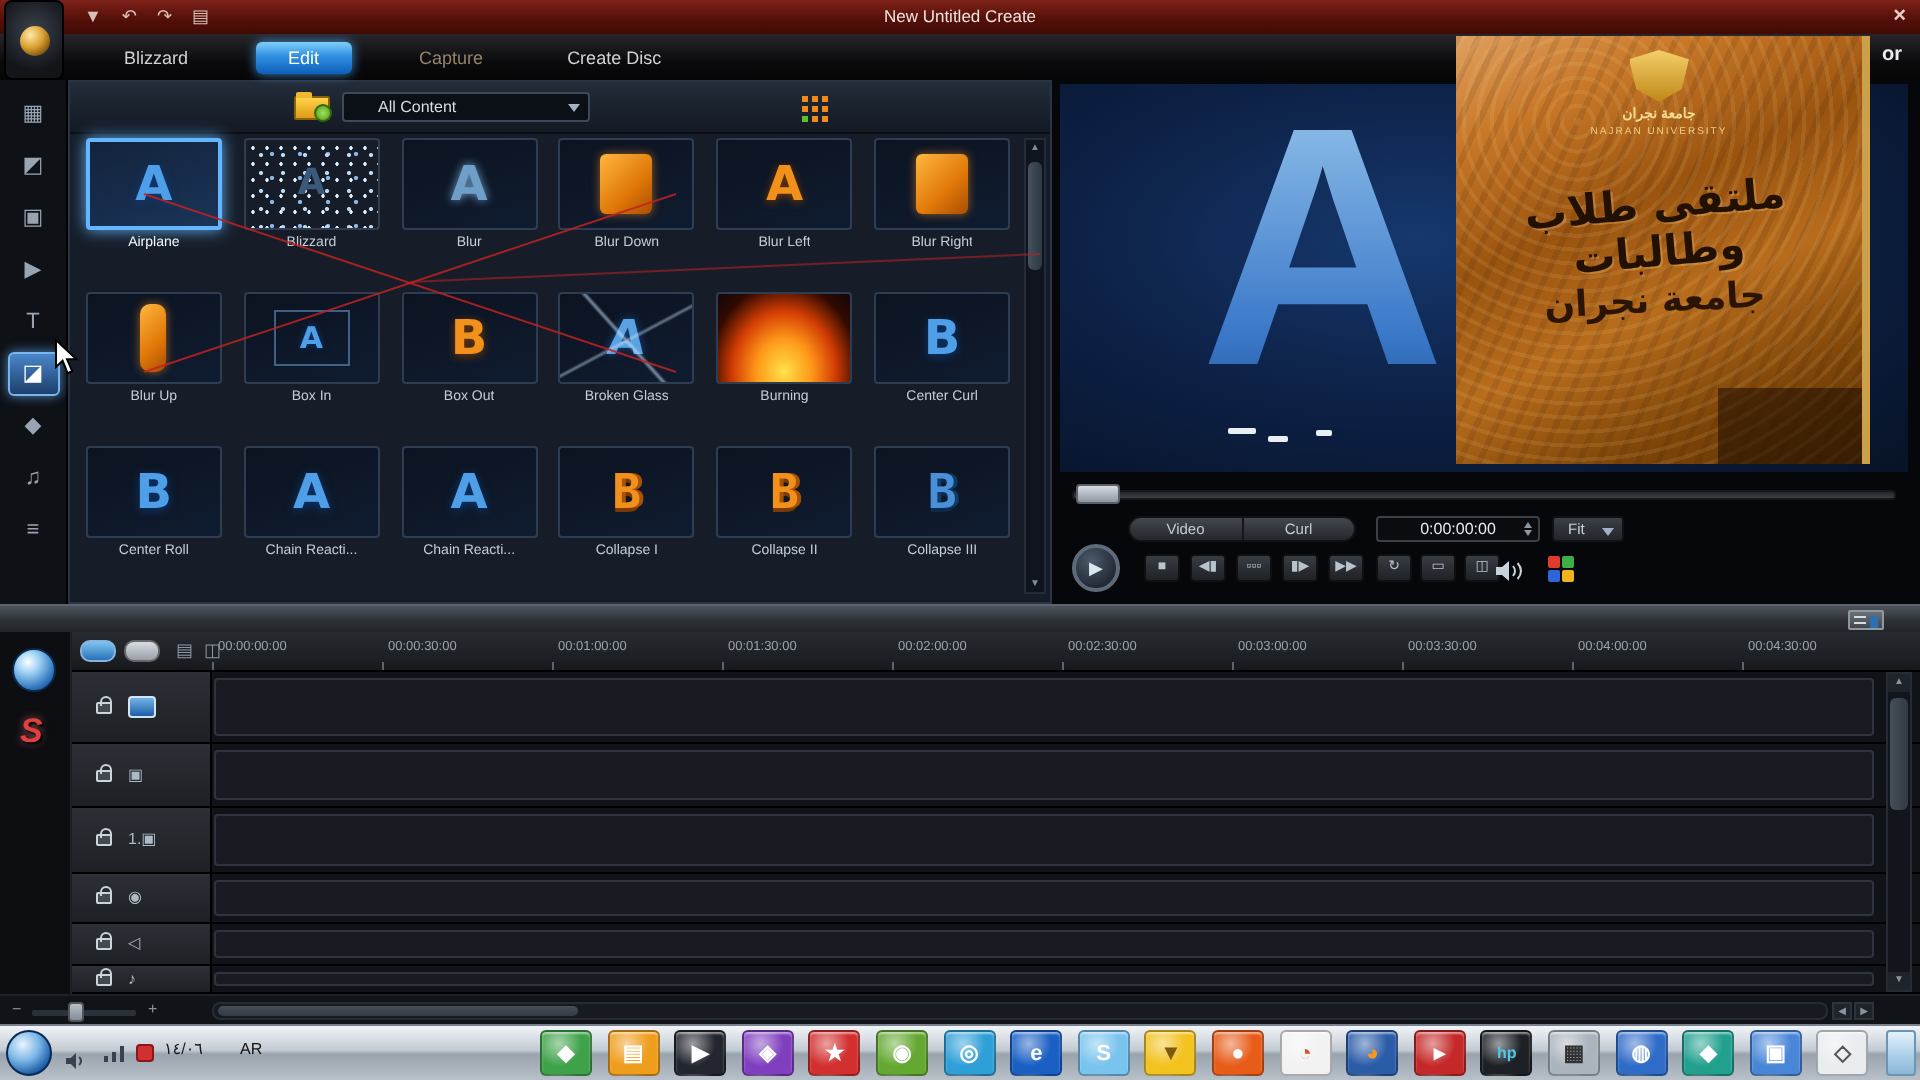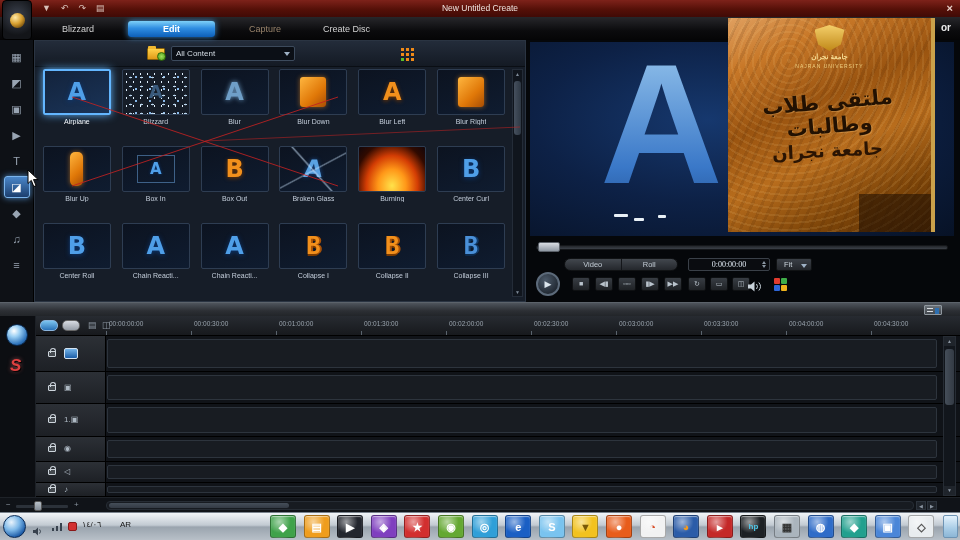--- a/index.html
+++ b/index.html
@@ -20,21 +20,21 @@
     display:flex;align-items:center;justify-content:center}
   .applogo-gem{width:15px;height:15px;border-radius:50%;
     background:radial-gradient(circle at 35% 30%,#ffe9a8,#d8a030 45%,#6a4408 85%)}
 
   
   .tabbar{position:absolute;left:0;top:17px;width:960px;height:23px;
     background:linear-gradient(#27272b,#0b0b0d 60%,#050506);z-index:4}
   #tabs{display:flex;height:100%;padding-left:54px;align-items:center;gap:26px}
   .tab{font-size:9px;color:#d2d2d2;padding:0 8px;white-space:nowrap}
   .tab.active{background:linear-gradient(#7ed0f8,#2f8ee2 45%,#0d5fb8);border-radius:3px;color:#fff;
-    font-weight:bold;padding:3px 35px;box-shadow:0 0 6px rgba(70,160,235,.85)}
+    font-weight:normal;padding:3px 16px;box-shadow:0 0 6px rgba(70,160,235,.85)}
   .tab.dim{color:#97826a}
   .brandfrag{position:absolute;right:9px;top:5px;color:#ececec;font-size:10px;font-weight:bold}
 
   
   .sidebar{position:absolute;left:0;top:40px;width:34px;height:262px;background:#0e1116;
     border-right:1px solid #000;display:flex;flex-direction:column;align-items:center;
     padding-top:6px;gap:4px}
   .side-it{width:26px;height:22px;display:flex;align-items:center;justify-content:center;
     border-radius:3px;color:#98a4b2}
   .side-g{font-size:11px;line-height:1}
@@ -48,21 +48,21 @@
   .lib-toolbar{position:absolute;top:0;left:0;right:0;height:26px;
     background:linear-gradient(#232c3a,#141a24);border-bottom:1px solid #0a0e14}
   .folder-btn{position:absolute;left:112px;top:7px;width:18px;height:12px;border-radius:1px;
     background:linear-gradient(#ffd24a,#e09a18);border:1px solid #8a6208}
   .folder-btn::before{content:"";position:absolute;left:0;top:-3px;width:8px;height:3px;
     background:#f0b830;border-radius:1px 1px 0 0}
   .folder-btn::after{content:"";position:absolute;right:-2px;bottom:-2px;width:7px;height:7px;
     border-radius:50%;background:radial-gradient(#9fe05a,#4e9a18);border:1px solid #2e6a08}
   .lib-dd{position:absolute;left:136px;top:5px;width:124px;height:15px;background:#0b0f16;
     border:1px solid #3c4a5c;border-radius:2px;color:#d6dee6;font-size:8px;line-height:13px;
-    padding-left:4px}
+    padding-left:17px}
   .dd-arrow{position:absolute;right:4px;top:5px;width:0;height:0;border-left:3px solid transparent;
     border-right:3px solid transparent;border-top:4px solid #9fb2c6}
   .grid-btn{position:absolute;left:366px;top:7px;width:14px;height:13px}
   .grid-btn::before{content:"";position:absolute;left:0;top:0;width:3px;height:3px;background:#f08a18;
     box-shadow:5px 0 #f08a18,10px 0 #f08a18,0 5px #f08a18,5px 5px #f08a18,10px 5px #f08a18,
     0 10px #58c028,5px 10px #f08a18,10px 10px #f08a18}
   .lib-grid{position:absolute;top:28px;left:6px;right:18px;bottom:2px;display:grid;
     grid-template-columns:repeat(6,1fr);grid-auto-rows:77px;column-gap:7px}
   .cell{display:flex;flex-direction:column;align-items:center}
   .thumb{width:68px;height:46px;background:linear-gradient(160deg,#0c1320,#0f1c30);
@@ -116,21 +116,21 @@
   .boat{position:absolute;background:#e8f0f6;height:3px;border-radius:1px}
   .scrub-groove{position:absolute;left:10px;right:12px;top:205px;height:5px;border-radius:2px;
     background:linear-gradient(#23262b,#3b4047);border:1px solid #15171a}
   .scrub-handle{position:absolute;left:12px;top:202px;width:22px;height:10px;border-radius:2px;
     background:linear-gradient(#d8dce2,#8e97a2);border:1px solid #5a6068}
   .capsule{position:absolute;left:38px;top:218px;width:114px;height:13px;border-radius:7px;
     background:linear-gradient(#42474e,#24272c);border:1px solid #101214;display:flex}
   .caphalf{flex:1;text-align:center;font-size:7.5px;line-height:11px;color:#c2cbd4}
   .caphalf:first-child{border-right:1px solid #14161a}
   .timecode{position:absolute;left:162px;top:218px;width:82px;height:13px;background:#0a0c10;
-    border:1px solid #3a4048;border-radius:2px;color:#e2ecf6;font-family:Liberation Serif, serif;
+    border:1px solid #3a4048;border-radius:2px;color:#e2ecf6;font-family:Liberation Sans, sans-serif;
     font-size:8px;line-height:11px;text-align:center}
   .tc-up{position:absolute;right:3px;top:2px;width:0;height:0;border-left:2.5px solid transparent;
     border-right:2.5px solid transparent;border-bottom:3px solid #8a96a2}
   .tc-dn{position:absolute;right:3px;bottom:2px;width:0;height:0;border-left:2.5px solid transparent;
     border-right:2.5px solid transparent;border-top:3px solid #8a96a2}
   .fitbox{position:absolute;left:250px;top:218px;width:36px;height:13px;border-radius:2px;
     background:linear-gradient(#3a3f46,#23262b);border:1px solid #101214;color:#c9d2da;
     font-size:7.5px;line-height:11px;padding-left:7px}
   .playbtn{position:absolute;left:10px;top:232px;width:24px;height:24px;border-radius:50%;
     background:radial-gradient(circle at 38% 32%,#4c5a6a,#222a34 72%);border:2px solid #5c6a7a;
@@ -439,21 +439,21 @@
     <div class="video">
       <span class="bigA">A</span>
       <span class="boat" style="left:84px;top:172px;width:14px"></span>
       <span class="boat" style="left:104px;top:176px;width:10px"></span>
       <span class="boat" style="left:128px;top:173px;width:8px"></span>
     </div>
     <div class="scrub-groove"></div>
     <div class="scrub-handle"></div>
     <div class="capsule">
       <div class="caphalf">Video</div>
-      <div class="caphalf">Roll</div>
+      <div class="caphalf">Curl</div>
     </div>
     <div class="timecode">
       <span>0:00:00:00</span>
       <span class="tc-up"></span>
       <span class="tc-dn"></span>
     </div>
     <div class="fitbox">
       <span>Fit</span>
       <span class="dd-arrow"></span>
     </div>

